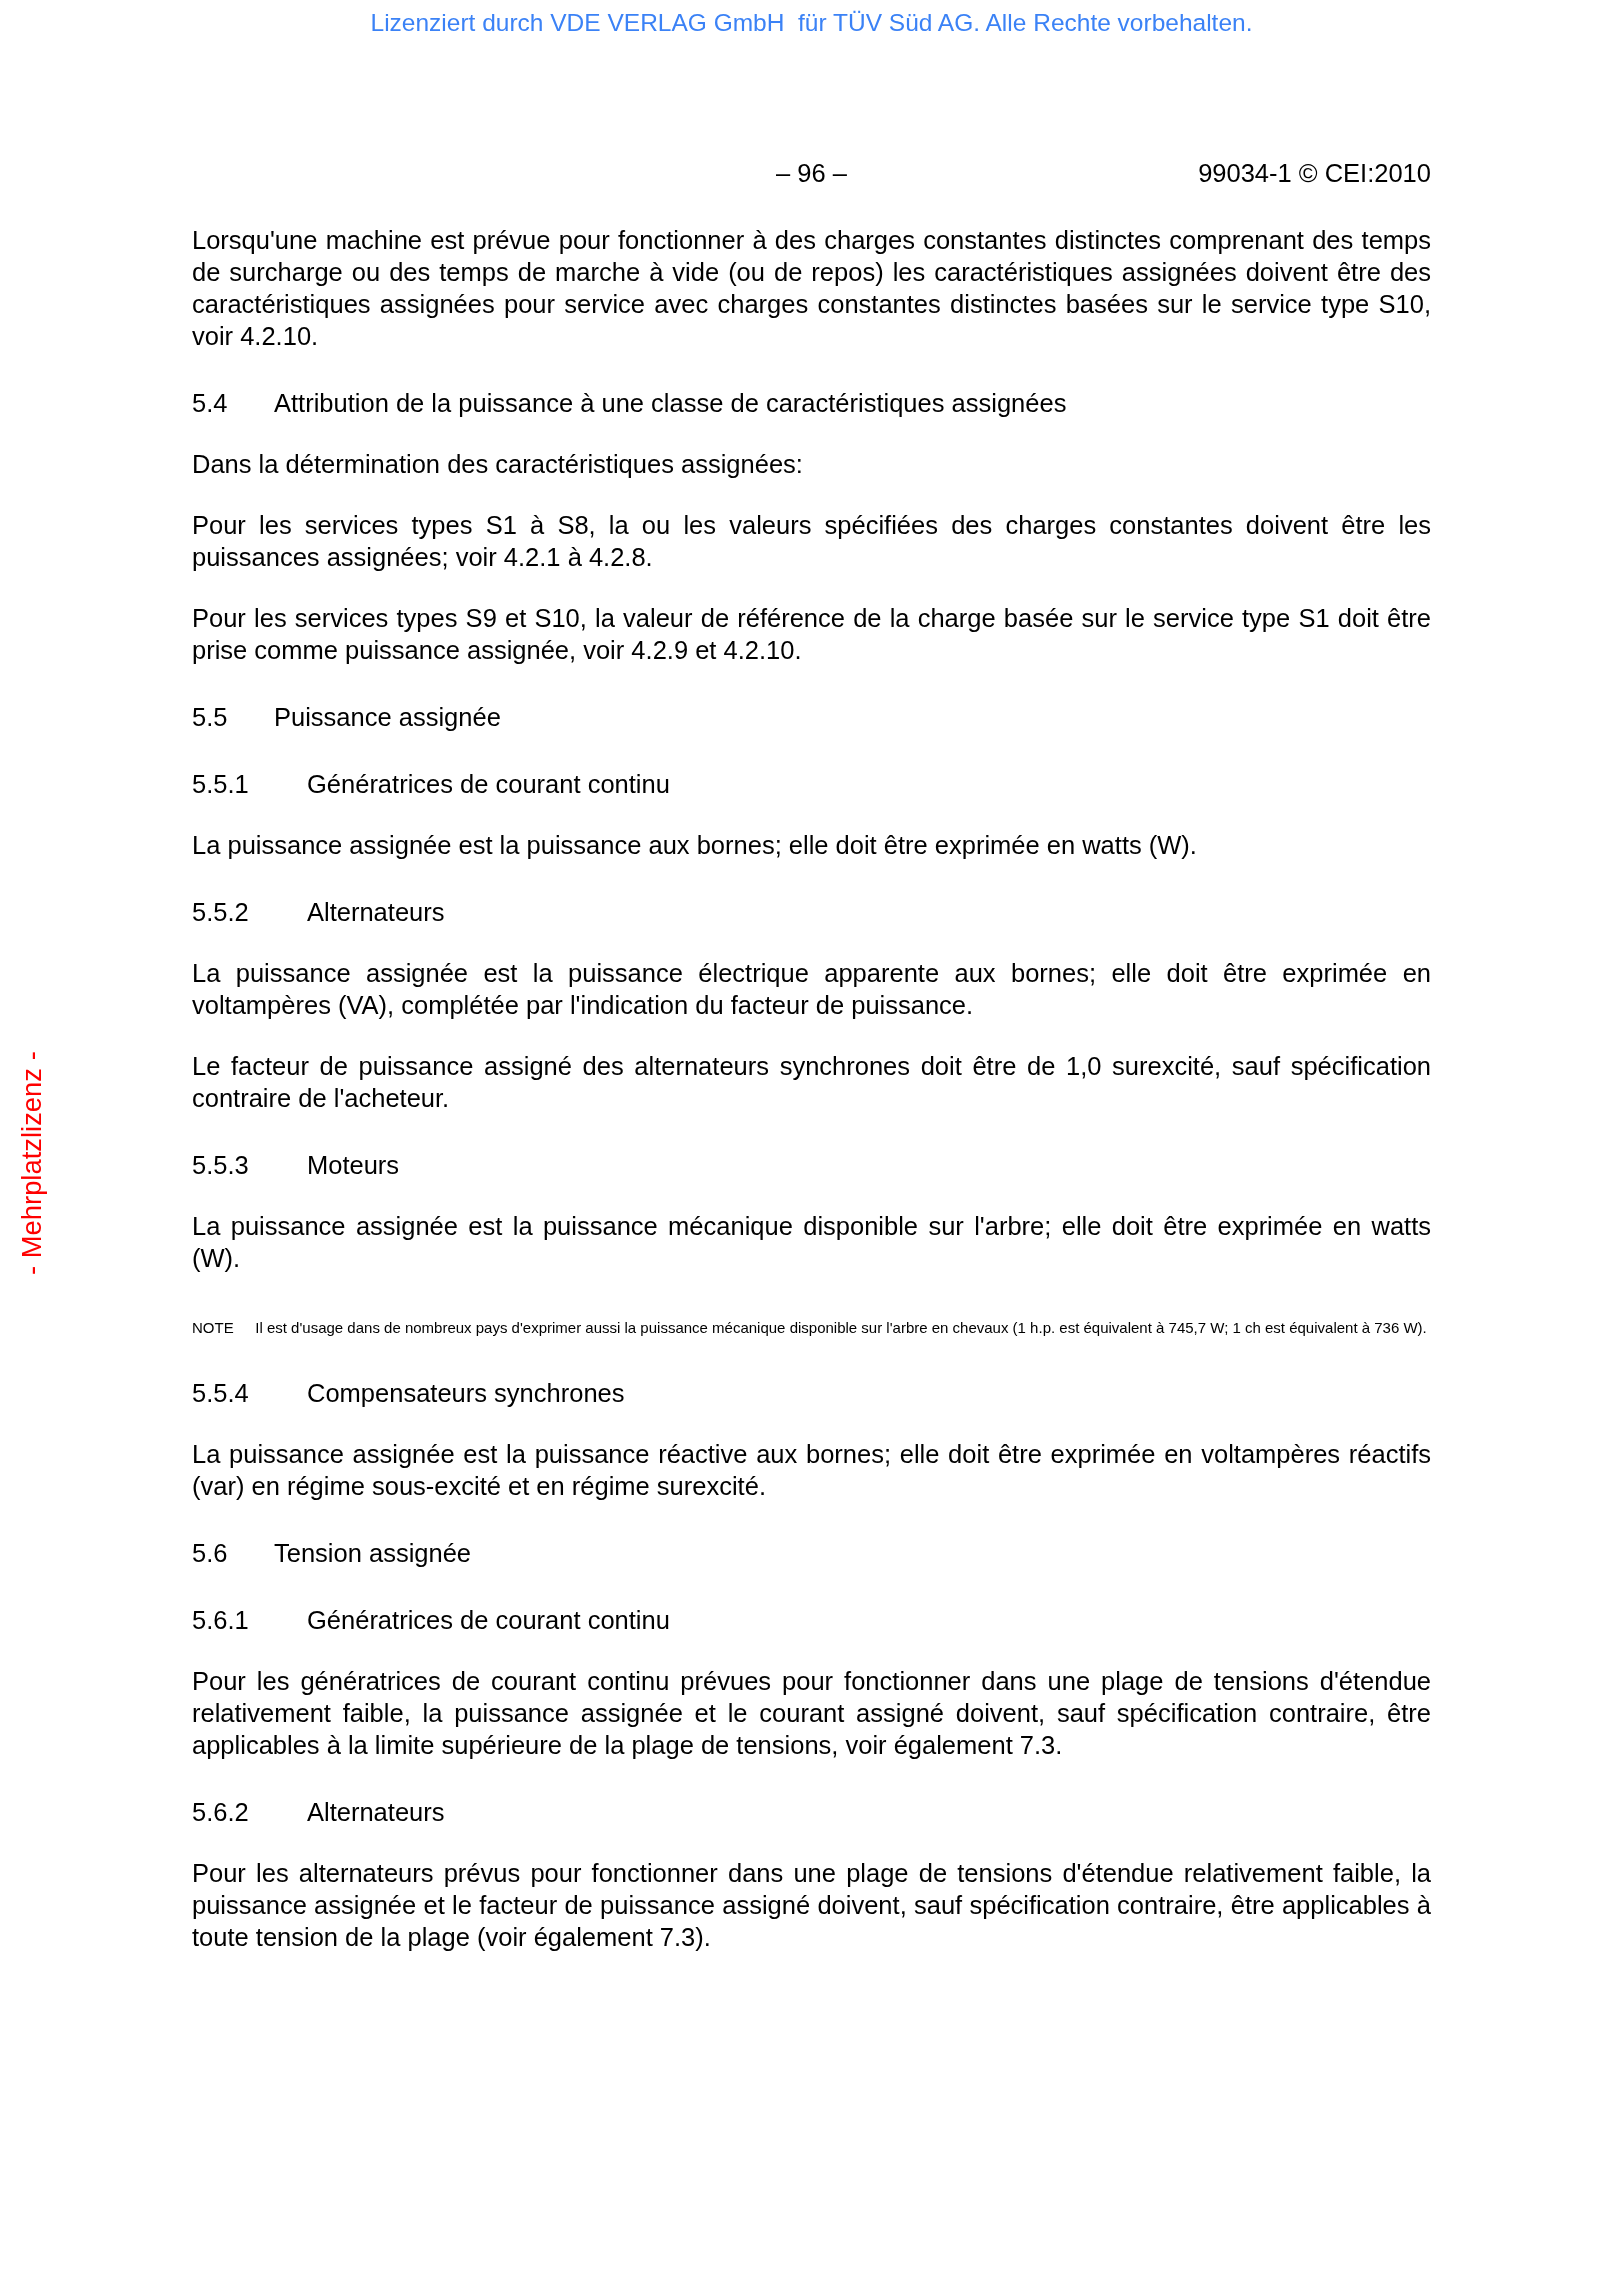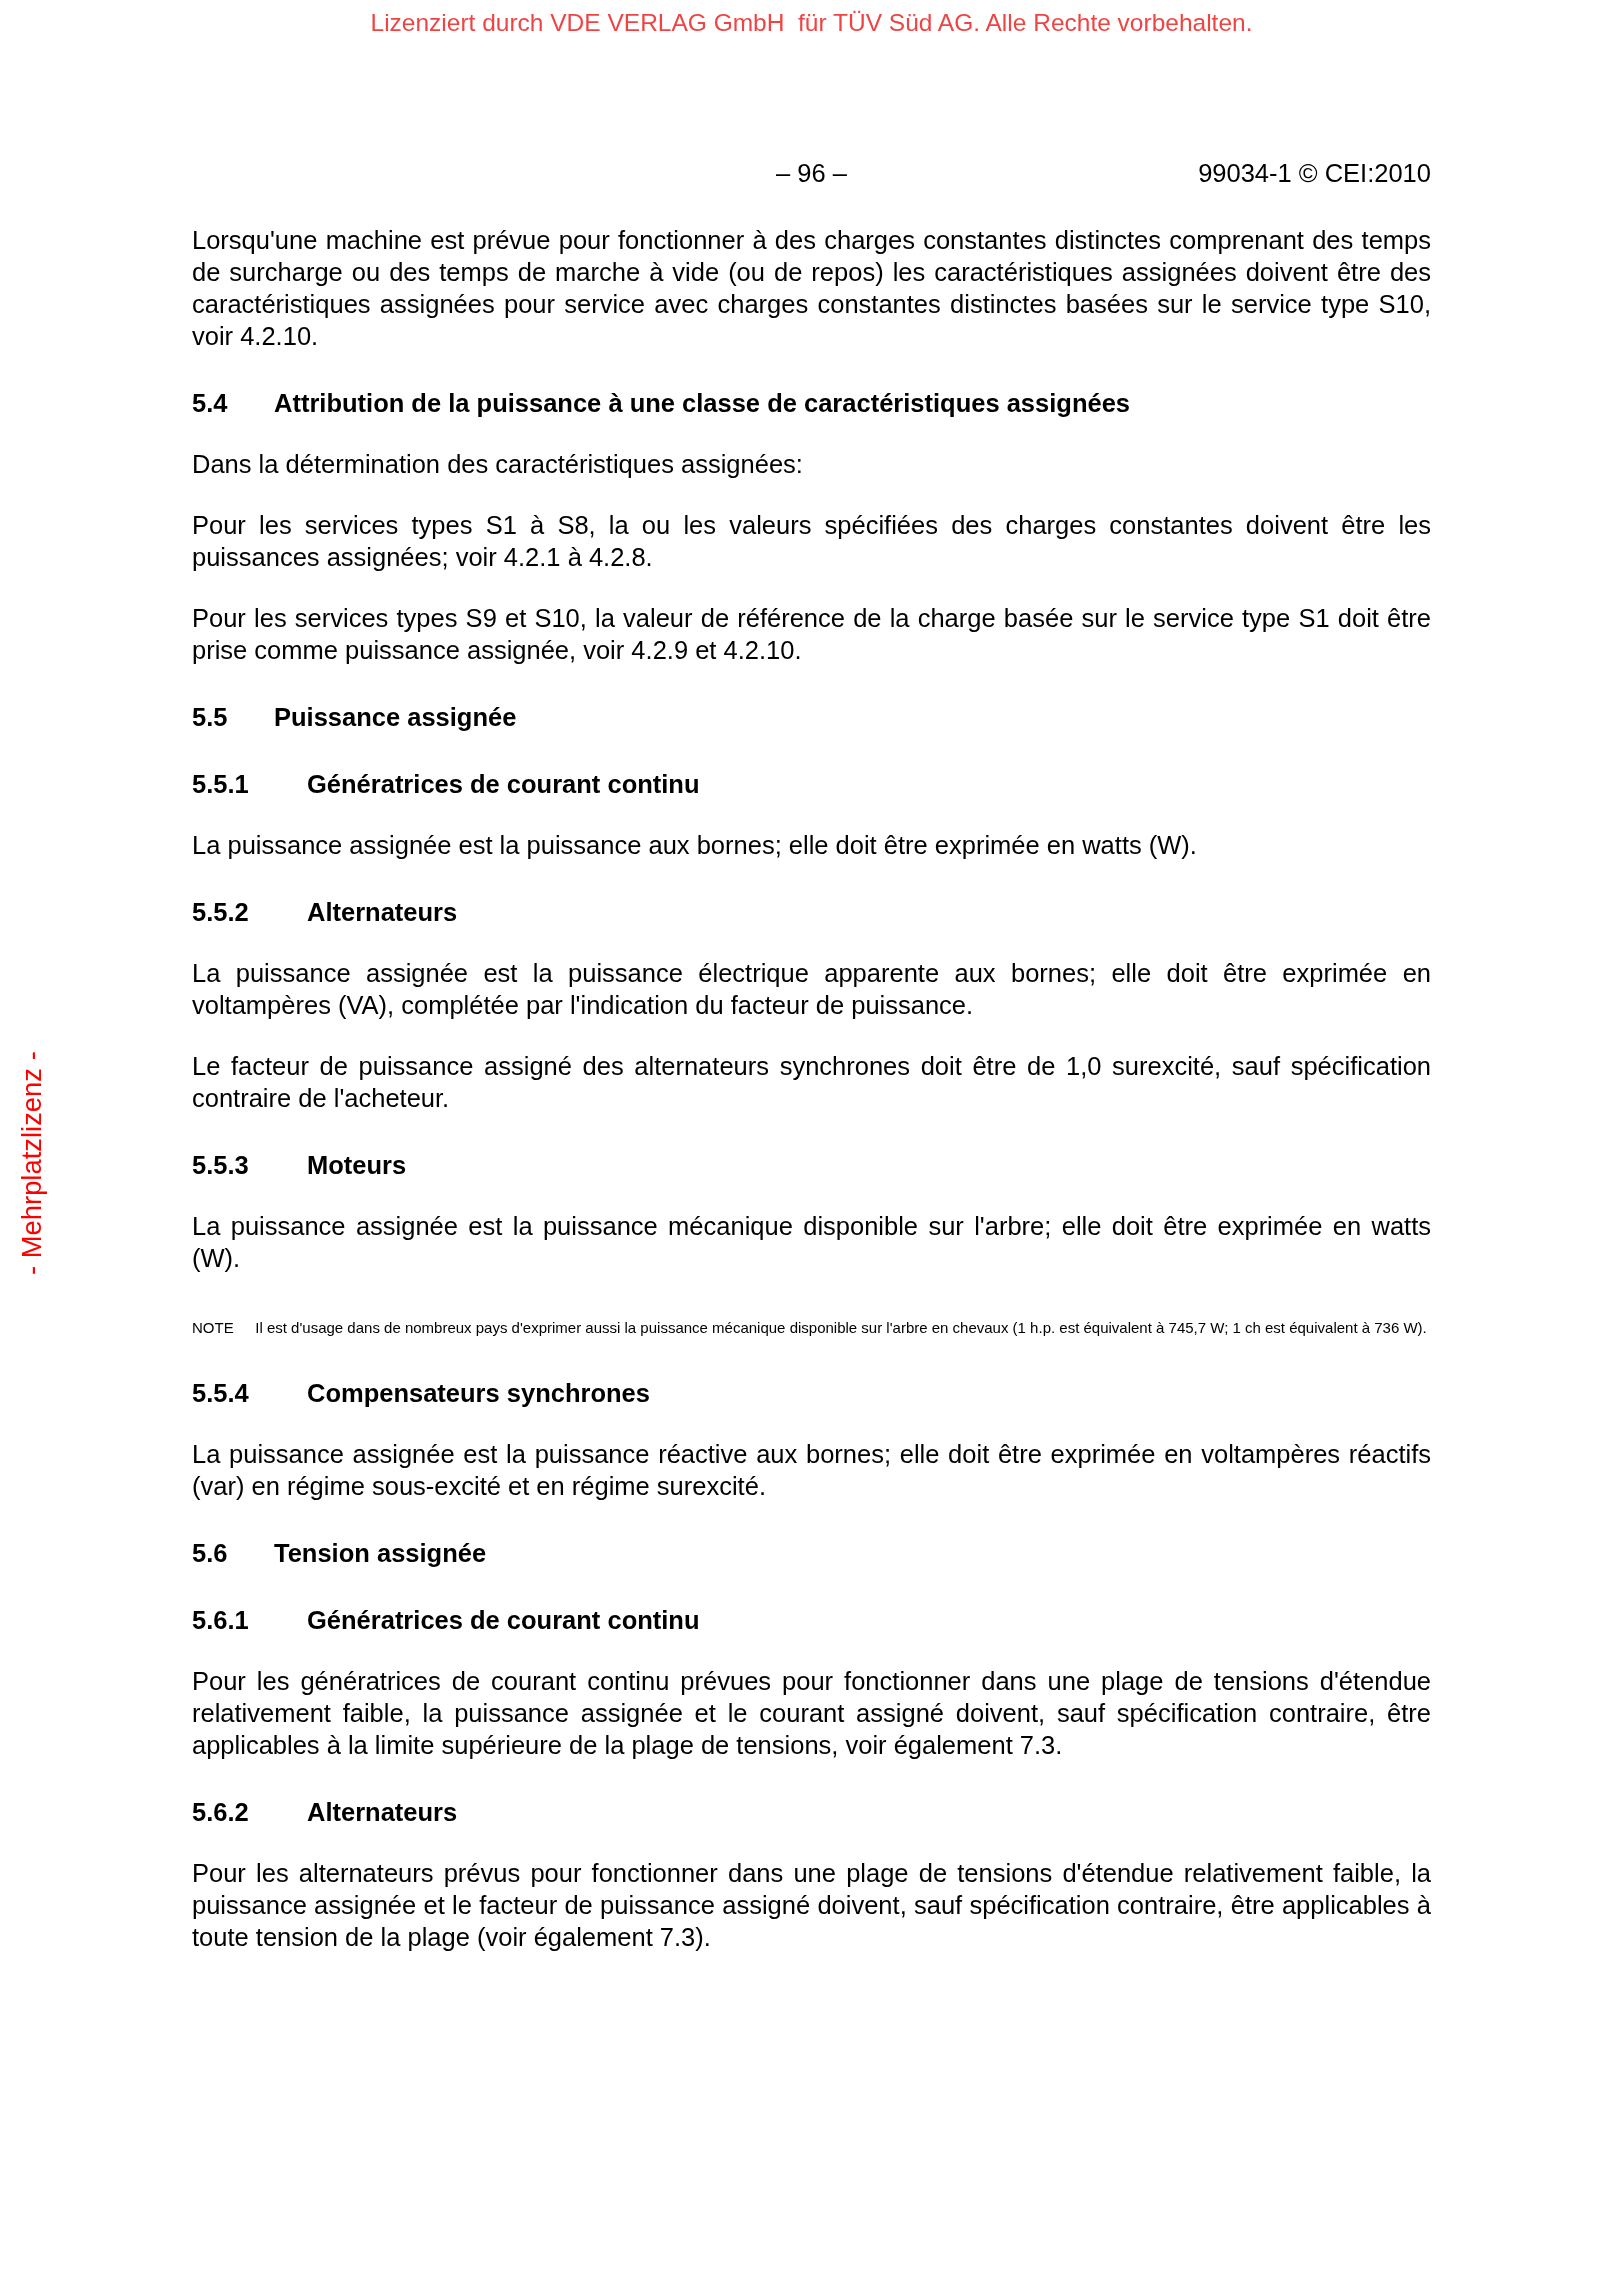--- a/index.html
+++ b/index.html
@@ -19,21 +19,21 @@
   }
   
   .license-line {
     position: absolute;
     top: 7.8px;
     left: 192px;
     width: 1239px;
     text-align: center;
     font-size: 24.5px;
     line-height: 29px;
-    color: #ef4444;
+    color: #3b82f6;
     white-space: pre;
   }
   
   .vertical-watermark {
     position: absolute;
     left: 15.7px;
     top: 1010px;
     height: 265px;
     writing-mode: vertical-rl;
     transform: rotate(180deg);
@@ -73,21 +73,21 @@
     line-height: 32px;
     text-align: justify;
   }
   .para.first-block {
     margin-top: 35px;
   }
   .heading {
     margin: 35px 0 0 0;
     font-size: 25.5px;
     line-height: 32px;
-    font-weight: bold;
+    font-weight: normal;
     display: flex;
   }
   .heading .h-num {
     flex: 0 0 auto;
   }
   .heading.lvl2 .h-num { min-width: 82px; }
   .heading.lvl3 .h-num { min-width: 115px; }
   .heading .h-title {
     flex: 1 1 auto;
   }

